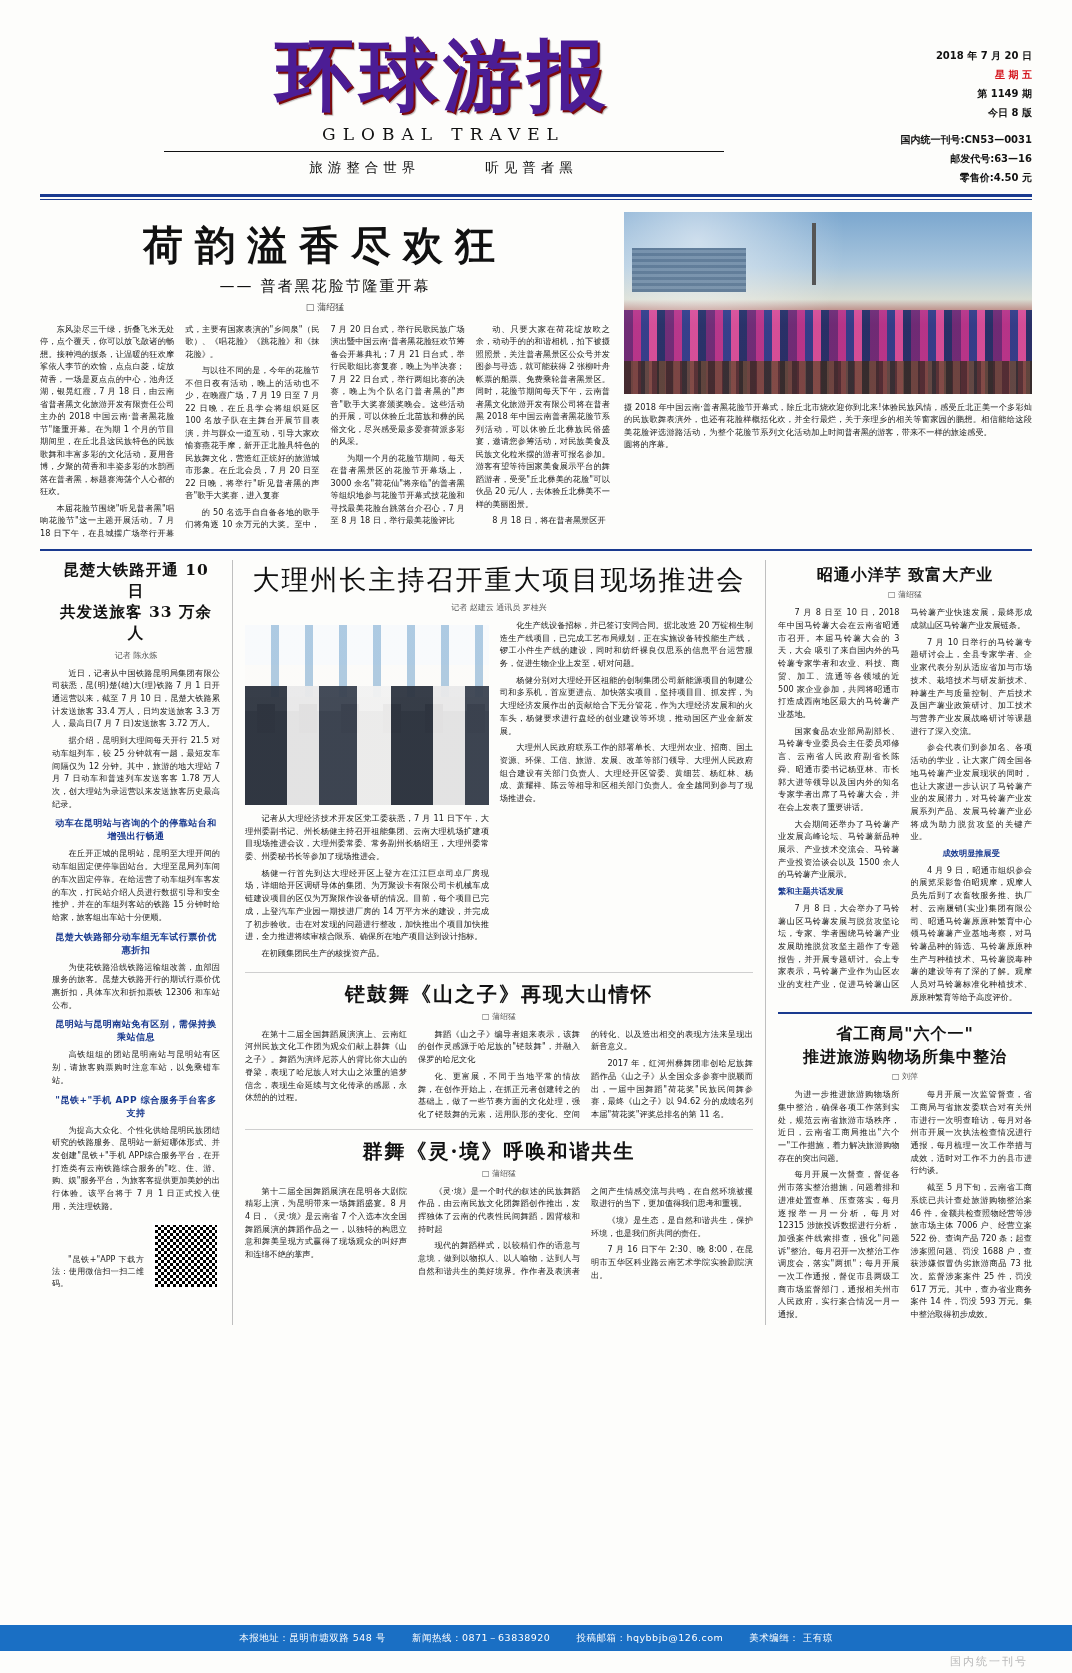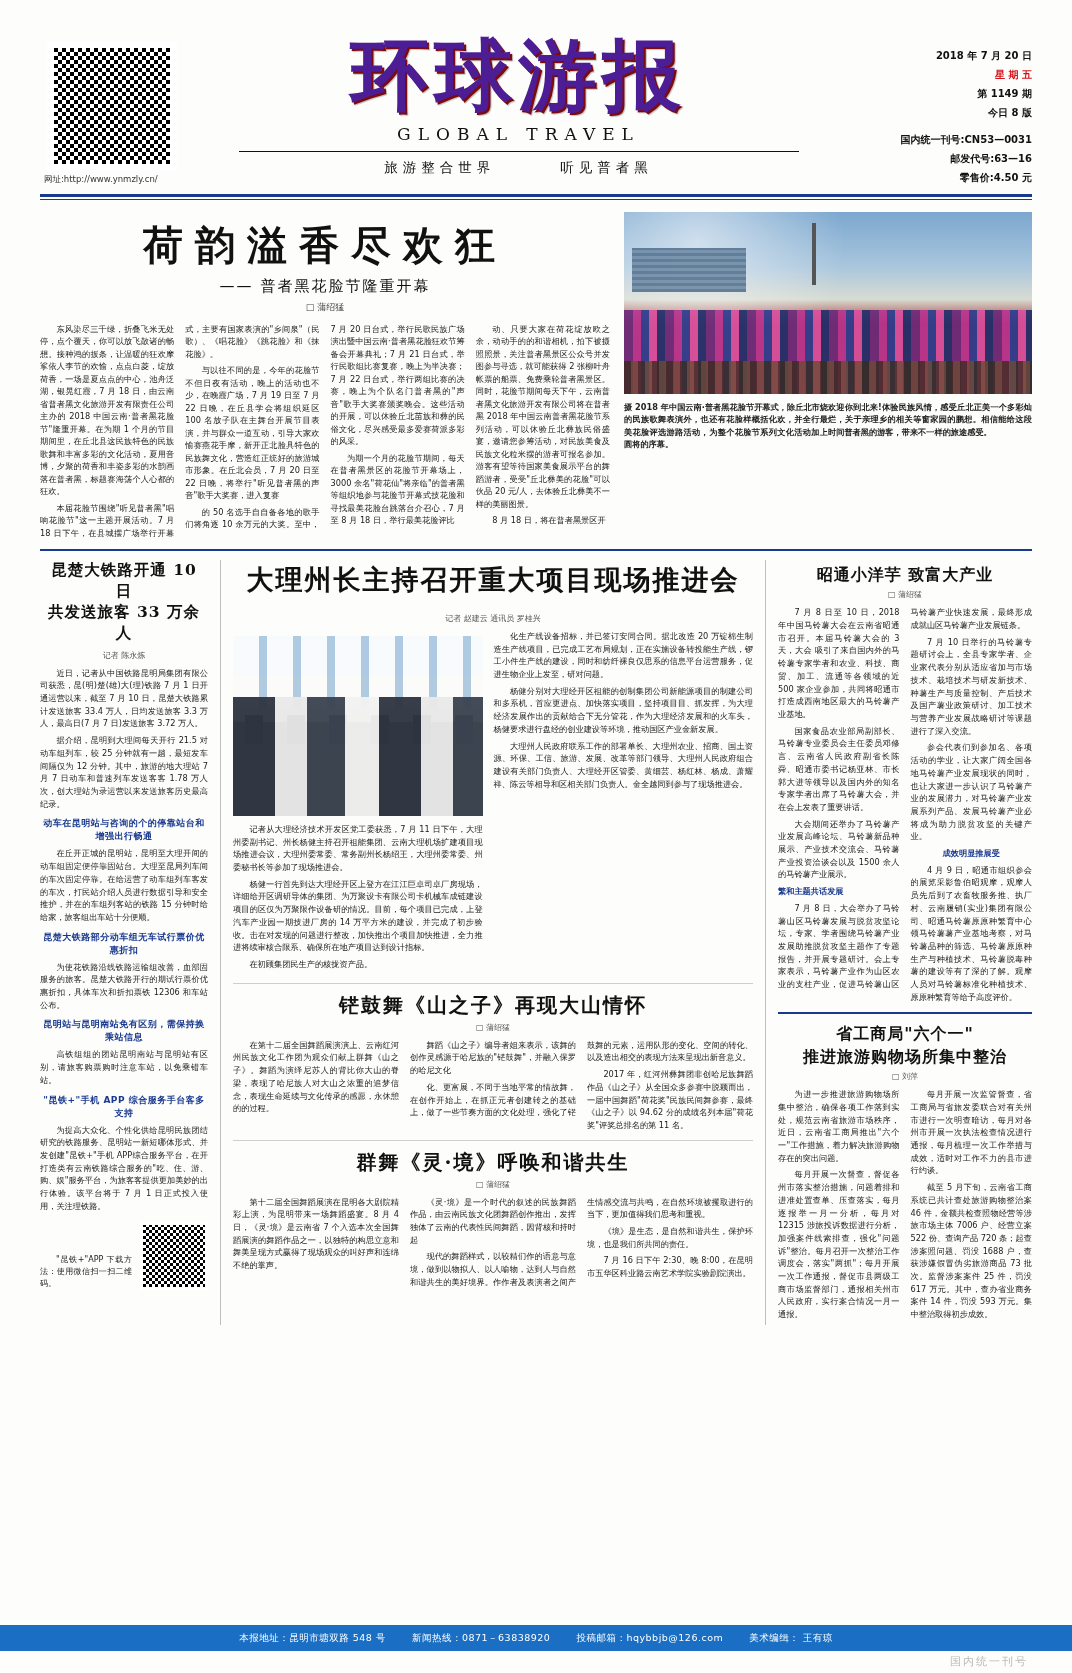--- a/index.html
+++ b/index.html
@@ -59,42 +59,42 @@
      radial-gradient(circle at 18% 16%,rgba(255,255,255,.55),transparent 40%),
      linear-gradient(180deg,#7ba7cf 0%,#a9c6dd 30%,#d8dcd2 48%,#9e3030 62%,#c0403c 100%);}
   .photo .crowd{position:absolute;left:0;right:0;bottom:0;height:46%;
     background:repeating-linear-gradient(90deg,#6b2a7a 0 9px,#b8348f 9px 17px,#2c3d8f 17px 25px,#d84f9e 25px 33px,#1f2f6b 33px 41px);
     opacity:.92;}
   .photo .crowd2{position:absolute;left:0;right:0;bottom:0;height:18%;
     background:repeating-linear-gradient(90deg,#3a2b1f 0 7px,#6d4a33 7px 14px);opacity:.8;}
   .photo .bldg{position:absolute;left:2%;top:20%;width:28%;height:24%;
     background:repeating-linear-gradient(0deg,#4f6d8c 0 3px,#6b87a3 3px 6px);opacity:.85;}
   .photo .tower{position:absolute;left:46%;top:6%;width:4px;height:34%;background:#555;}
-  .cap-row{display:flex;gap:0;margin-top:7px;font-weight:bold;}
+  .cap-row{display:flex;gap:0;margin-top:7px;}
   .cap{font-size:8.2px;line-height:1.5;text-align:justify;color:#222;flex:1;}
 
   
   .body-rule{height:2px;background:#1a3a8f;margin-top:10px;}
   .grid{display:flex;gap:12px;margin-top:9px;}
-  .col-a{width:168px;flex:0 0 168px;}
+  .col-a{width:168px;flex:0 0 168px;margin-left:12px;}
   .col-b{flex:1;}
   .col-c{width:254px;flex:0 0 254px;}
   .vline{width:1px;background:#bfbfbf;flex:0 0 1px;}
 
   h2.hl{font-family:"DejaVu Serif","Liberation Serif",serif;font-weight:700;font-size:15.5px;line-height:1.35;color:#111;margin:0 0 6px;letter-spacing:1px;}
   h3.sub{font-size:9px;color:#1a3a8f;font-weight:700;text-align:center;margin:7px 0 4px;letter-spacing:.5px;}
   .byline{font-size:8px;color:#555;text-align:center;margin:3px 0 6px;}
   .txt{font-size:8.2px;line-height:1.55;text-align:justify;color:#1a1a1a;}
   .txt p{margin:0 0 4px;text-indent:2em;}
   .cols2{column-count:2;column-gap:11px;}
   .cols3{column-count:3;column-gap:11px;}
   .hr-light{height:1px;background:#cfcfcf;margin:8px 0;}
   .hr-dark{height:2px;background:#1a3a8f;margin:9px 0;}
 
-  .big-head{font-family:"DejaVu Serif","Liberation Serif",serif;font-weight:700;font-size:27px;letter-spacing:2px;text-align:center;color:#111;margin:2px 0 15px;}
+  .big-head{font-family:"DejaVu Serif","Liberation Serif",serif;font-weight:400;font-size:27px;letter-spacing:2px;text-align:center;color:#111;margin:2px 0 4px;}
   .mid-head{font-family:"DejaVu Serif","Liberation Serif",serif;font-weight:700;font-size:20px;letter-spacing:2px;text-align:center;color:#111;margin:4px 0 3px;}
   .sm-head{font-family:"DejaVu Serif","Liberation Serif",serif;font-weight:700;font-size:16px;letter-spacing:1px;text-align:center;color:#111;margin:4px 0 3px;line-height:1.4;}
 
   .photo2{width:100%;height:180px;position:relative;overflow:hidden;margin:6px 0 7px;
     background:linear-gradient(180deg,#cfe0ee 0 22%,#e8e4d8 22% 48%,#6f6b5e 48% 100%);}
   .photo2 .win{position:absolute;left:0;top:0;right:0;height:40%;
      background:repeating-linear-gradient(90deg,rgba(255,255,255,.85) 0 26px,rgba(170,200,225,.9) 26px 34px);}
   .photo2 .men{position:absolute;left:0;right:0;bottom:0;height:66%;
      background:repeating-linear-gradient(90deg,#2d3440 0 42px,#e9e9ea 42px 74px,#3a4250 74px 112px,#f2f2f2 112px 146px);opacity:.95;}
   .photo2 .heads{position:absolute;left:0;right:0;bottom:40%;height:16%;
@@ -110,24 +110,20 @@
   .footer{position:absolute;left:0;right:0;bottom:22px;height:26px;background:#1a6fc4;color:#fff;
      display:flex;align-items:center;justify-content:center;gap:26px;font-size:9.5px;letter-spacing:.5px;}
   .watermark{position:absolute;right:44px;bottom:4px;font-size:11px;color:#b9b9b9;letter-spacing:2px;}
 </style>
 </head>
 <body>
 
 <div class="page">
 
   <div class="masthead">
-    <div class="qr-block">
-      <div class="qr"></div>
-      <div class="qr-caption">网址:http://www.ynmzly.cn/</div>
-    </div>
 
     <div class="title-block">
       <div class="title-cn">环球游报</div>
       <div class="title-en">GLOBAL TRAVEL</div>
       <div class="title-rule"></div>
       <div class="title-slogan">
         <span>旅游整合世界</span>
         &nbsp;&nbsp;&nbsp;&nbsp;&nbsp;
         <span>听见普者黑</span>
       </div>

